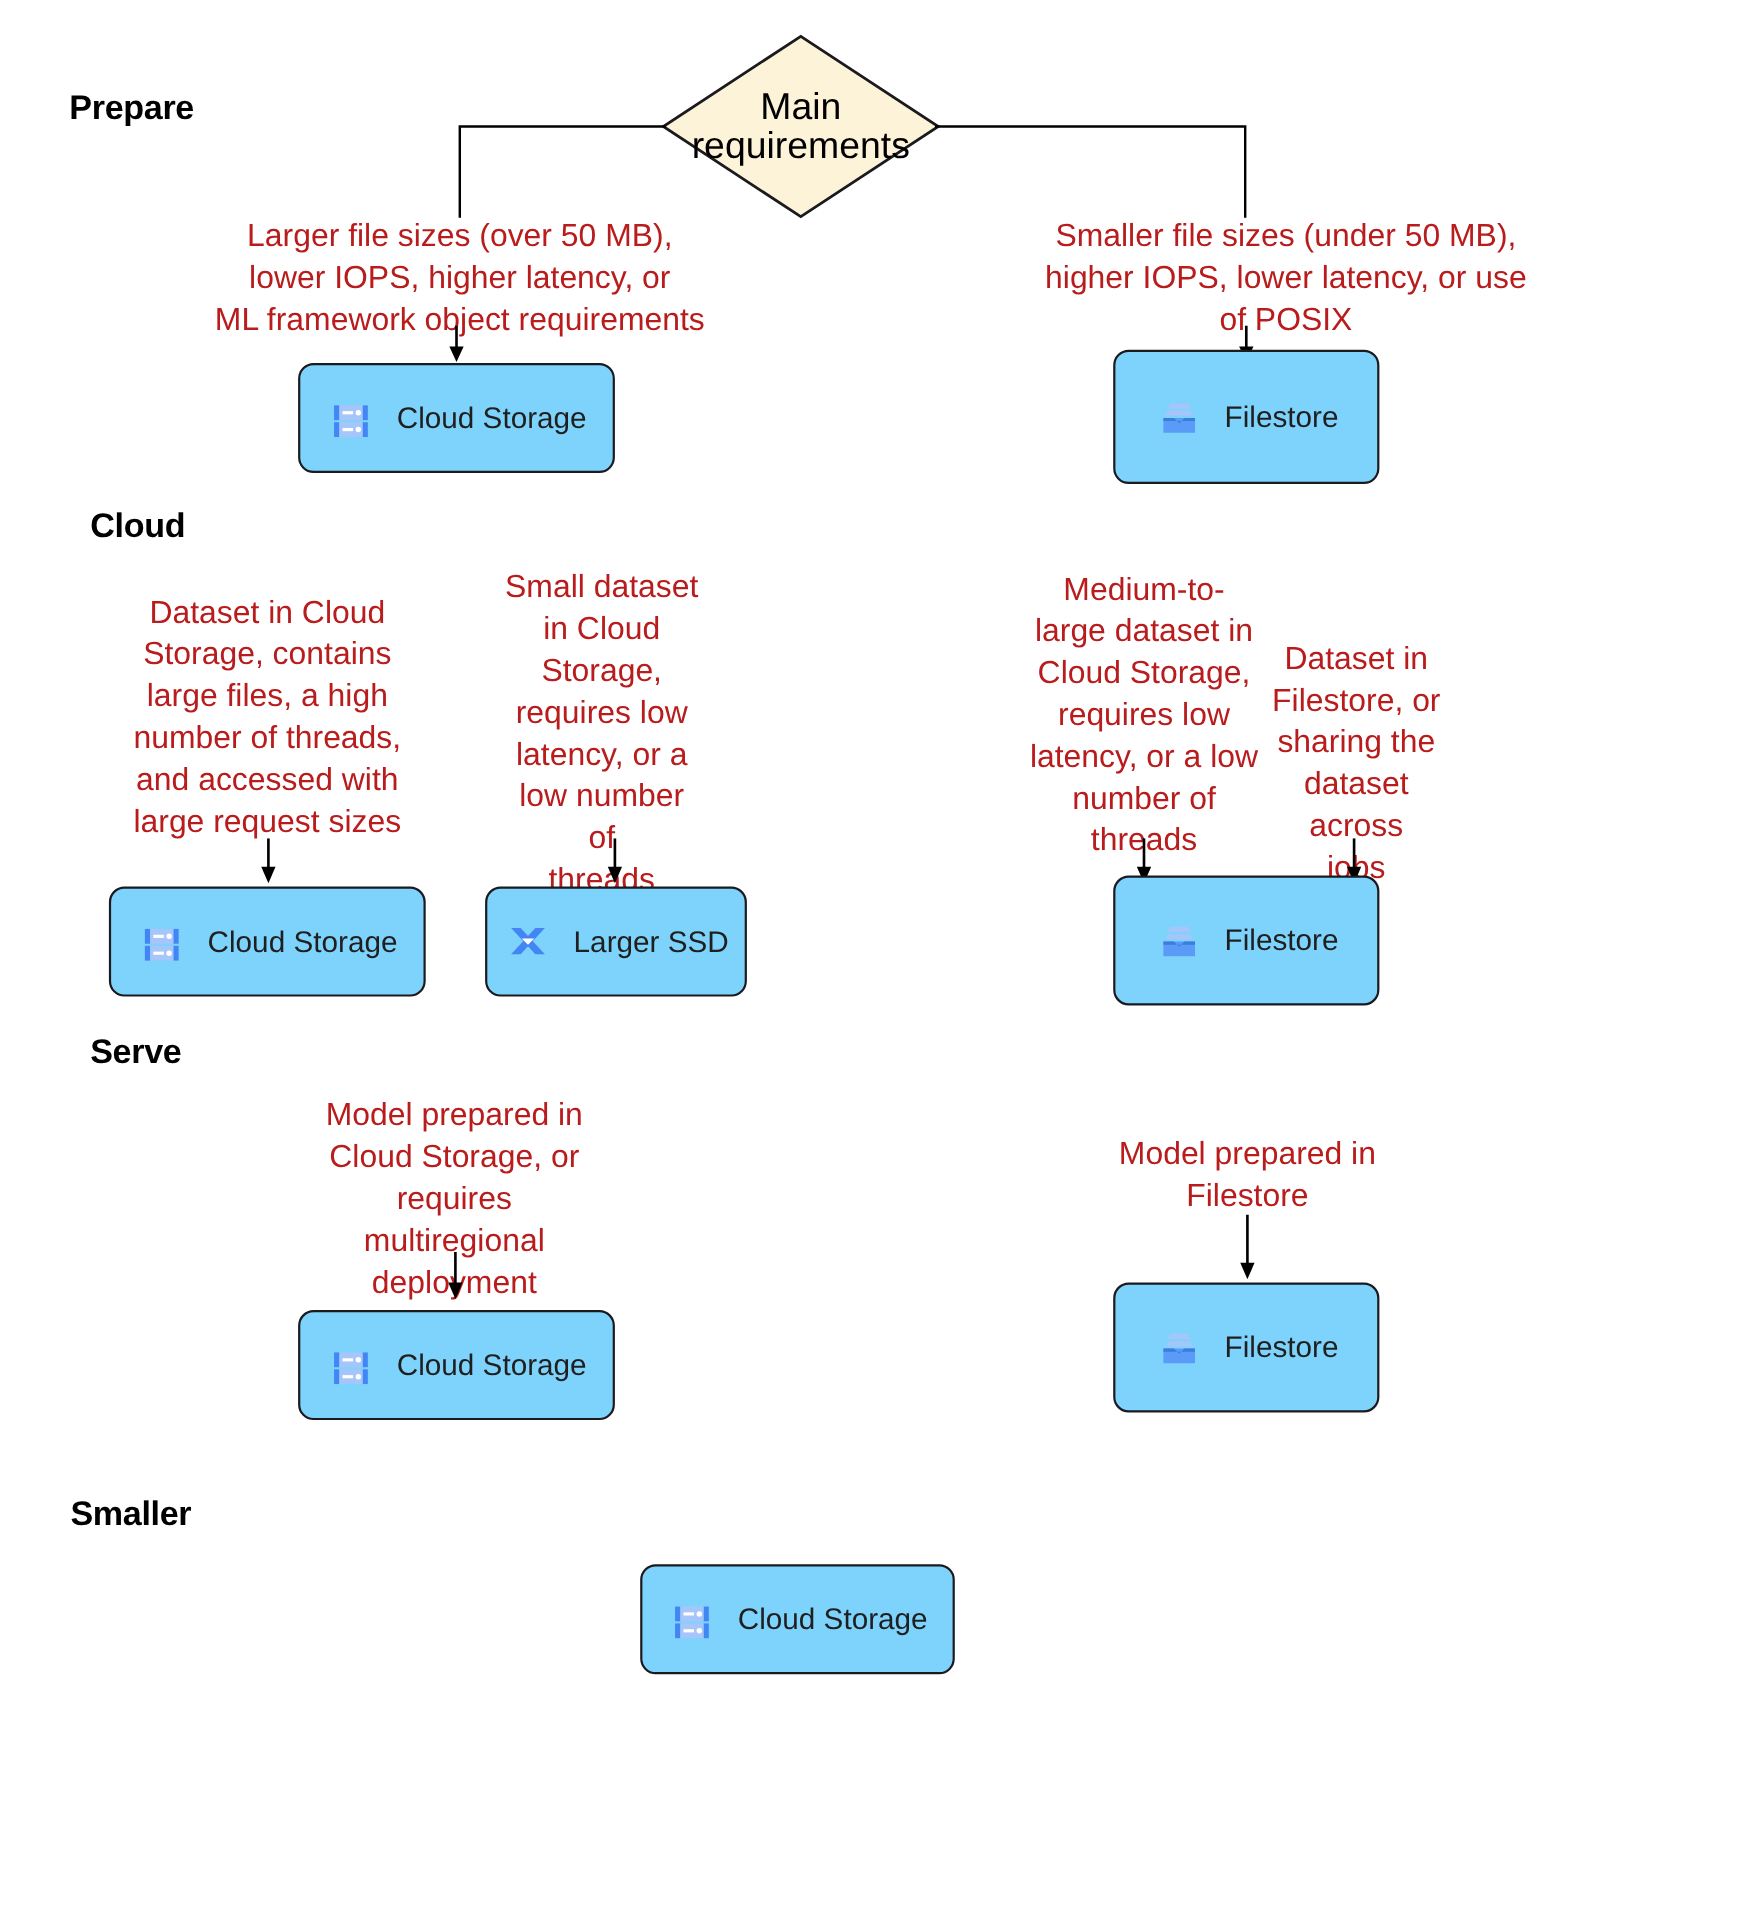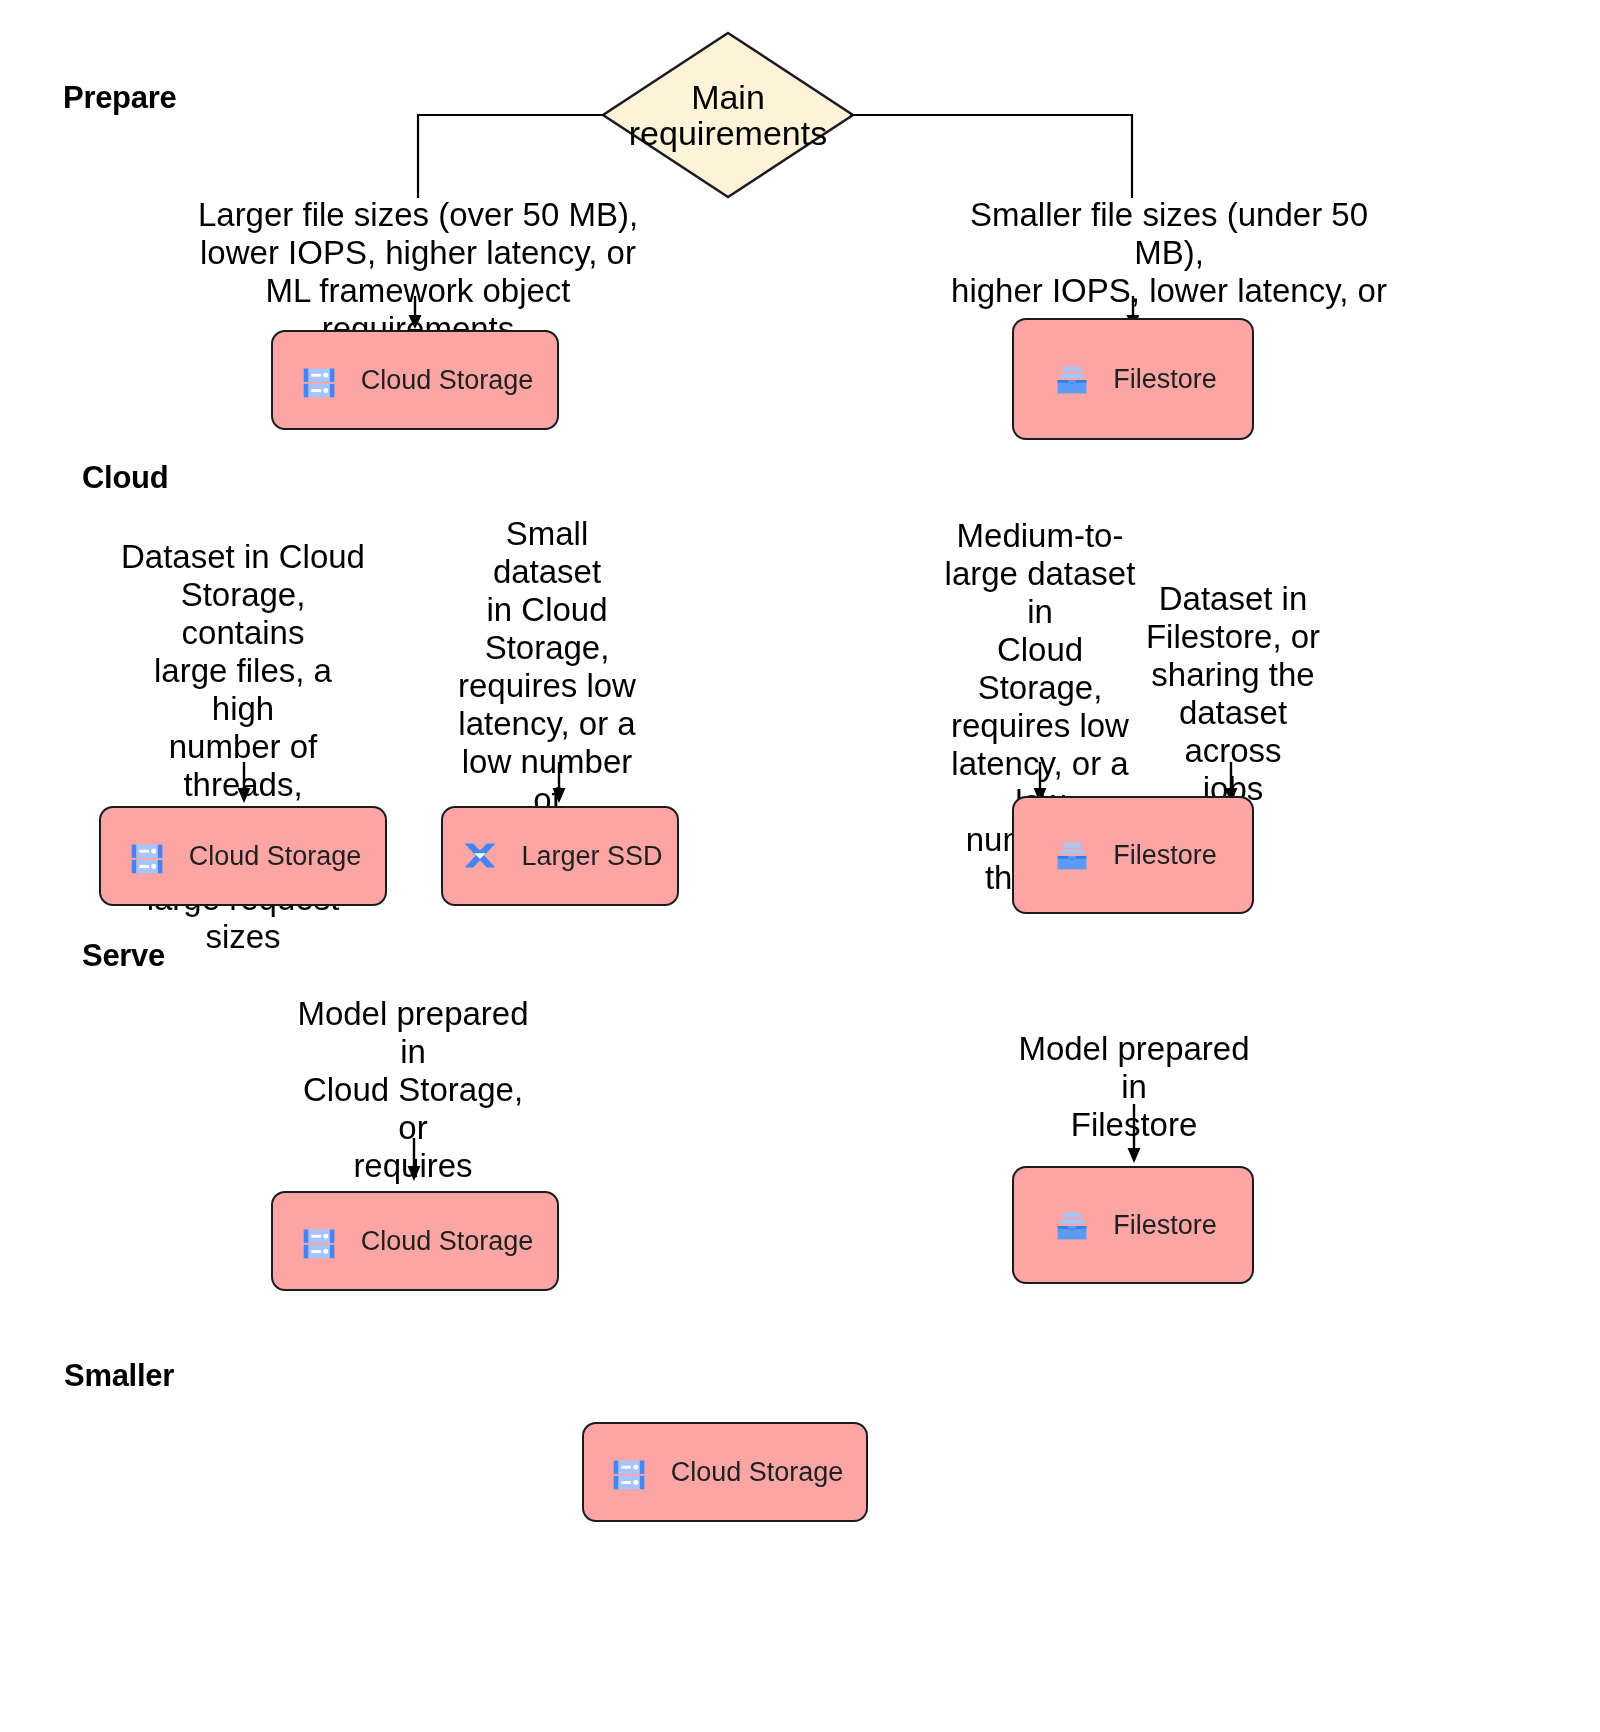--- a/index.html
+++ b/index.html
@@ -25,34 +25,34 @@
     font-weight: bold;
     font-size: 31px;
     letter-spacing: -0.3px;
     color: #000;
     white-space: nowrap;
   }
 
   
   .caption {
     position: absolute;
-    font-size: 33px;
+    font-size: 29px;
     line-height: 38px;
     text-align: center;
-    color: #000000;
+    color: #b91c1c;
     white-space: pre-line;
   }
 
   
   .product-box {
     position: absolute;
     box-sizing: border-box;
     border: 2px solid #1a1a1f;
     border-radius: 14px;
-    background: #fca5a5;
+    background: #7dd3fc;
     display: flex;
     align-items: center;
     justify-content: center;
     gap: 18px;
   }
   .product-label {
     font-size: 27px;
     color: #1f1f1f;
     white-space: nowrap;
   }

